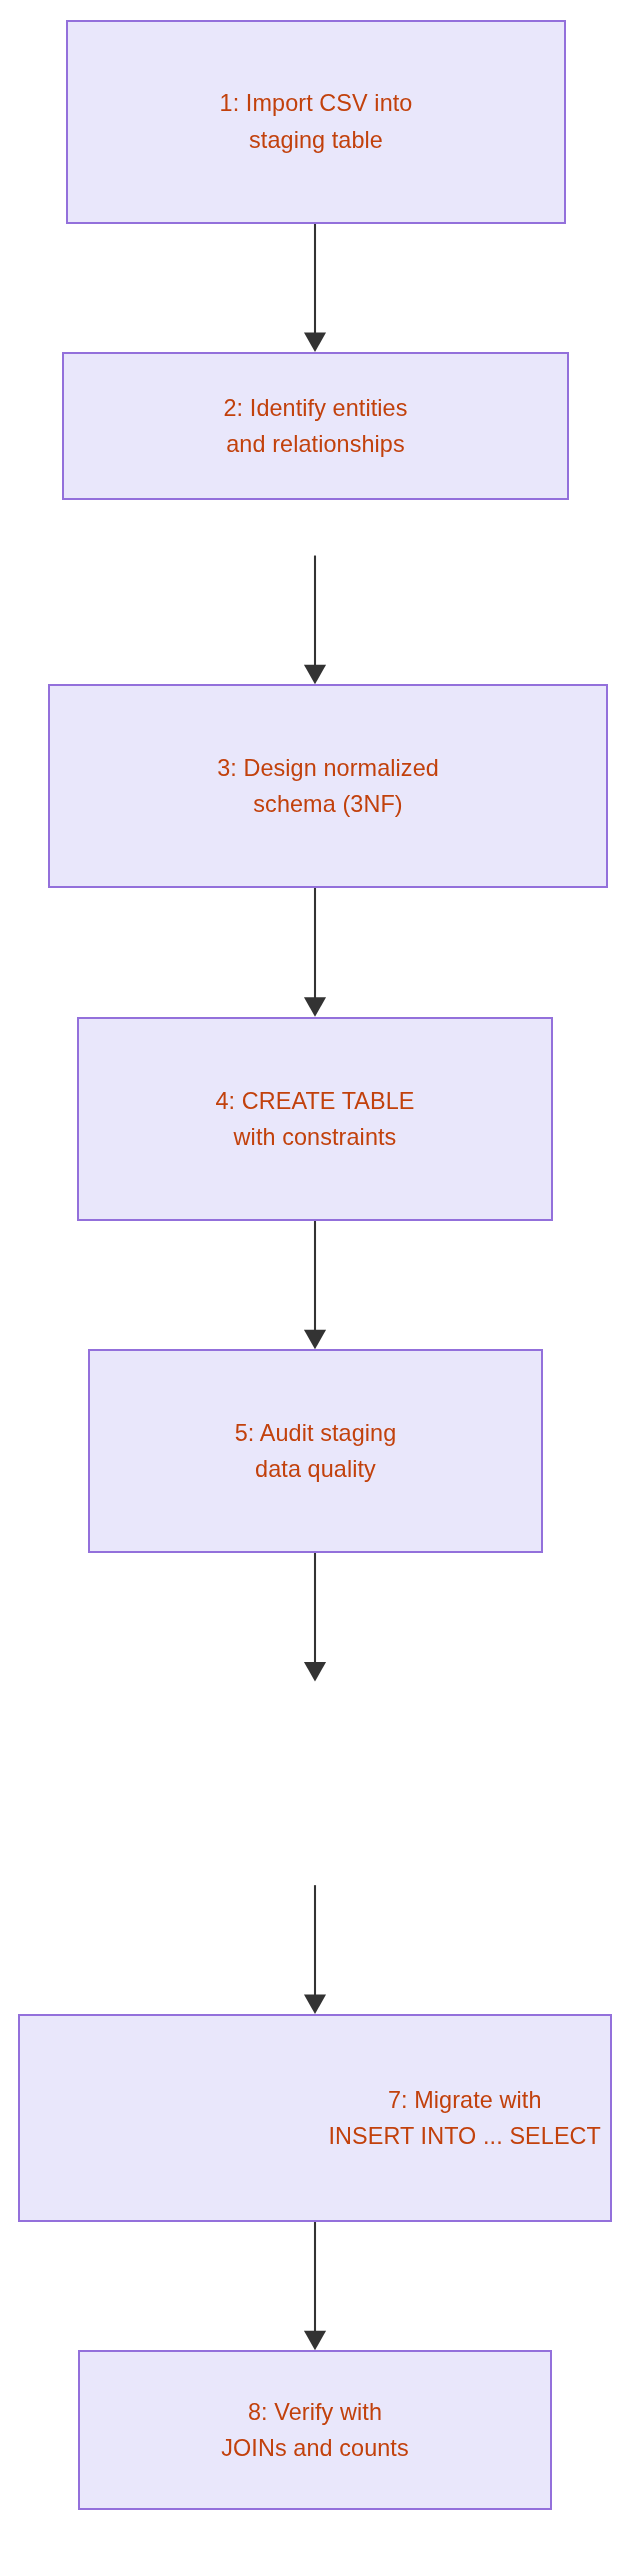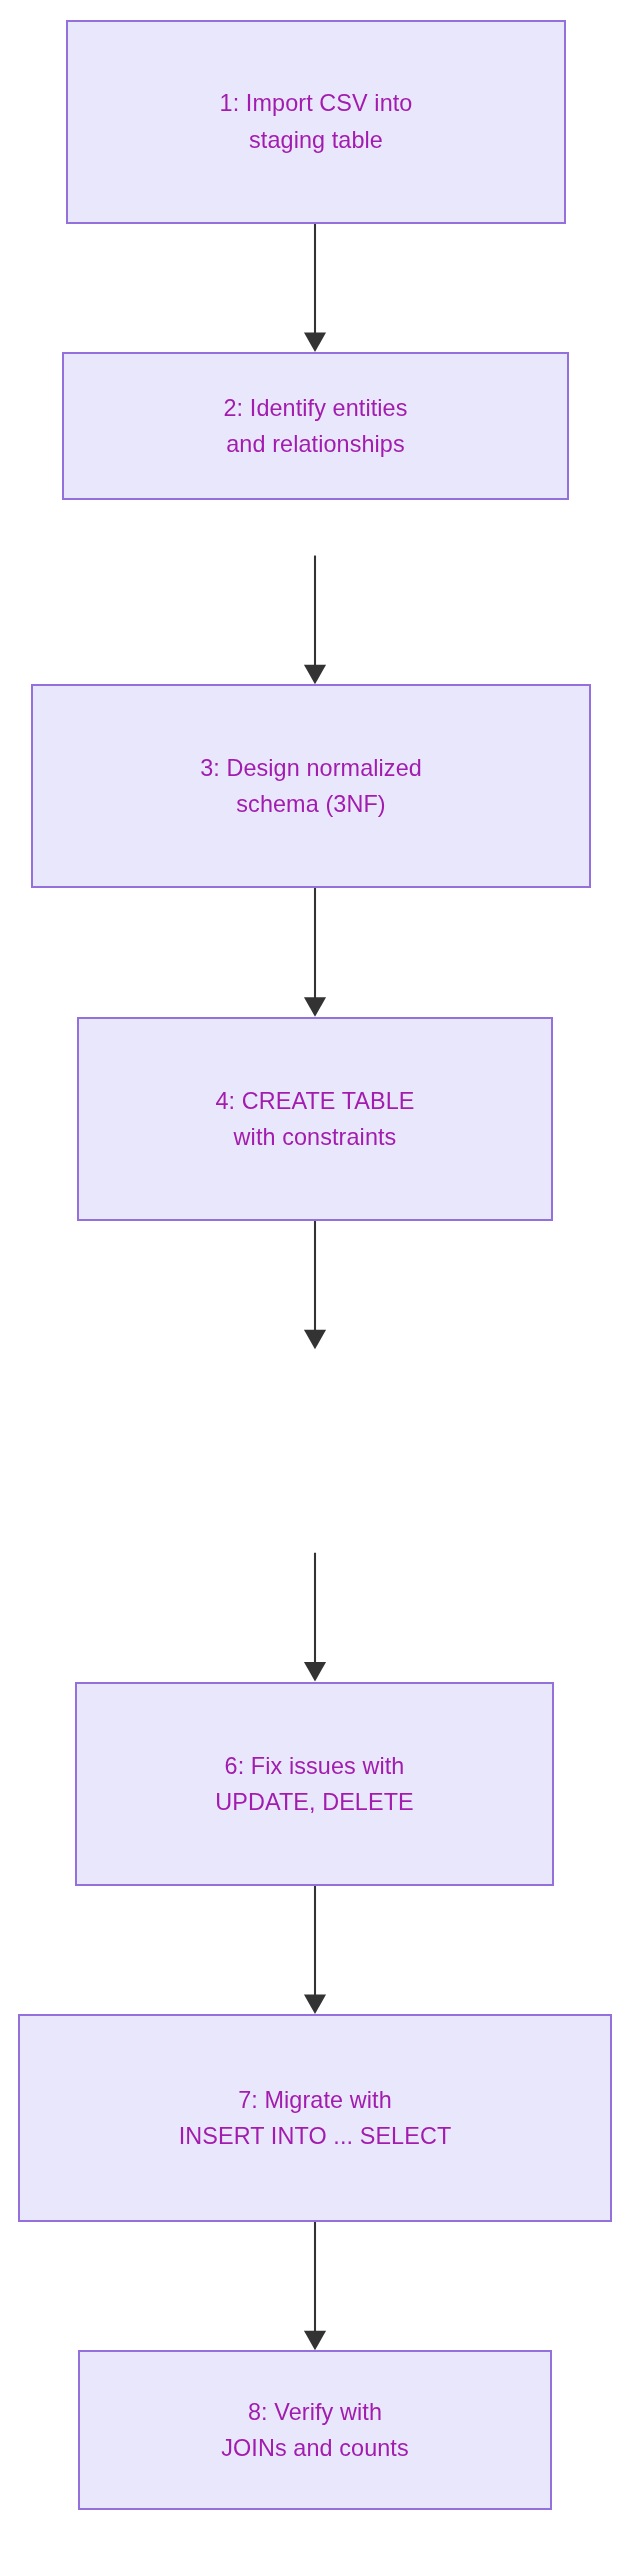--- a/index.html
+++ b/index.html
@@ -32,21 +32,21 @@
     color: #333333;
     font-family: "Liberation Sans", sans-serif;
     font-size: 23.4px;
     line-height: 1.55;
     letter-spacing: 0.1px;
     padding: 0 9px;
   }
   .flow-node .node-label {
     display: block;
     white-space: pre-line;
-    color: #a21caf;
+    color: #c2410c;
   }
   .flow-edge {
     position: absolute;
     left: 0;
     top: 0;
     width: 630px;
     height: 2576px;
     pointer-events: none;
   }
   .edge-line {
@@ -96,33 +96,33 @@
     </svg>
 
   <div class="flow-node" style="left: 66px; top: 19.5px; width: 500px; height: 204px; background: rgb(233, 231, 251); border-color: rgb(147, 112, 219); color: rgb(51, 51, 51);">
     <span class="node-label">1: Import CSV into
 staging table</span>
   </div>
   <div class="flow-node" style="left: 62px; top: 352px; width: 507px; height: 148px; background: rgb(233, 231, 251); border-color: rgb(147, 112, 219); color: rgb(51, 51, 51);">
     <span class="node-label">2: Identify entities
 and relationships</span>
   </div>
-  <div class="flow-node" style="left: 31px; top: 684px; width: 560px; height: 204px; background: rgb(233, 231, 251); border-color: rgb(147, 112, 219); color: rgb(51, 51, 51);">
+  <div class="flow-node" style="left: 48px; top: 684px; width: 560px; height: 204px; background: rgb(233, 231, 251); border-color: rgb(147, 112, 219); color: rgb(51, 51, 51);">
     <span class="node-label">3: Design normalized
 schema (3NF)</span>
   </div>
   <div class="flow-node" style="left: 77px; top: 1017px; width: 476px; height: 204px; background: rgb(233, 231, 251); border-color: rgb(147, 112, 219); color: rgb(51, 51, 51);">
     <span class="node-label">4: CREATE TABLE
 with constraints</span>
   </div>
-  <div class="flow-node" style="left: 75px; top: 1682px; width: 479px; height: 204px; background: rgb(233, 231, 251); border-color: rgb(147, 112, 219); color: rgb(51, 51, 51);">
-    <span class="node-label">6: Fix issues with
-UPDATE, DELETE</span>
+  <div class="flow-node" style="left: 88px; top: 1349px; width: 455px; height: 204px; background: rgb(233, 231, 251); border-color: rgb(147, 112, 219); color: rgb(51, 51, 51);">
+    <span class="node-label">5: Audit staging
+data quality</span>
   </div>
-  <div class="flow-node" style="left: 18px; top: 2014px; width: 594px; height: 208px; background: rgb(233, 231, 251); border-color: rgb(147, 112, 219); color: rgb(51, 51, 51);">
+  <div class="flow-node" style="left: 18px; top: 2014px; width: 594px; height: 208px; background: rgb(233, 231, 251); border-color: rgb(147, 112, 219); color: rgb(51, 51, 51); justify-content: flex-end;">
     <span class="node-label">7: Migrate with
 INSERT INTO ... SELECT</span>
   </div>
   <div class="flow-node" style="left: 78px; top: 2350px; width: 474px; height: 160px; background: rgb(233, 231, 251); border-color: rgb(147, 112, 219); color: rgb(51, 51, 51);">
     <span class="node-label">8: Verify with
 JOINs and counts</span>
   </div>
 
 </div>
 

